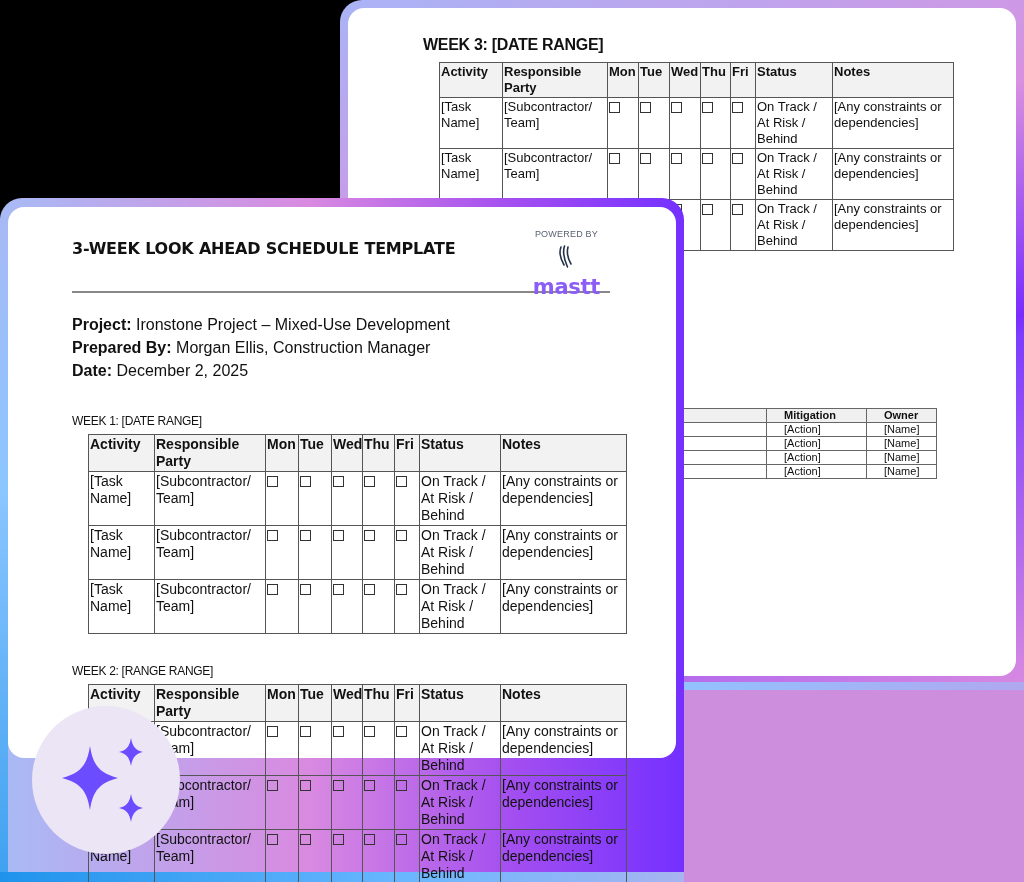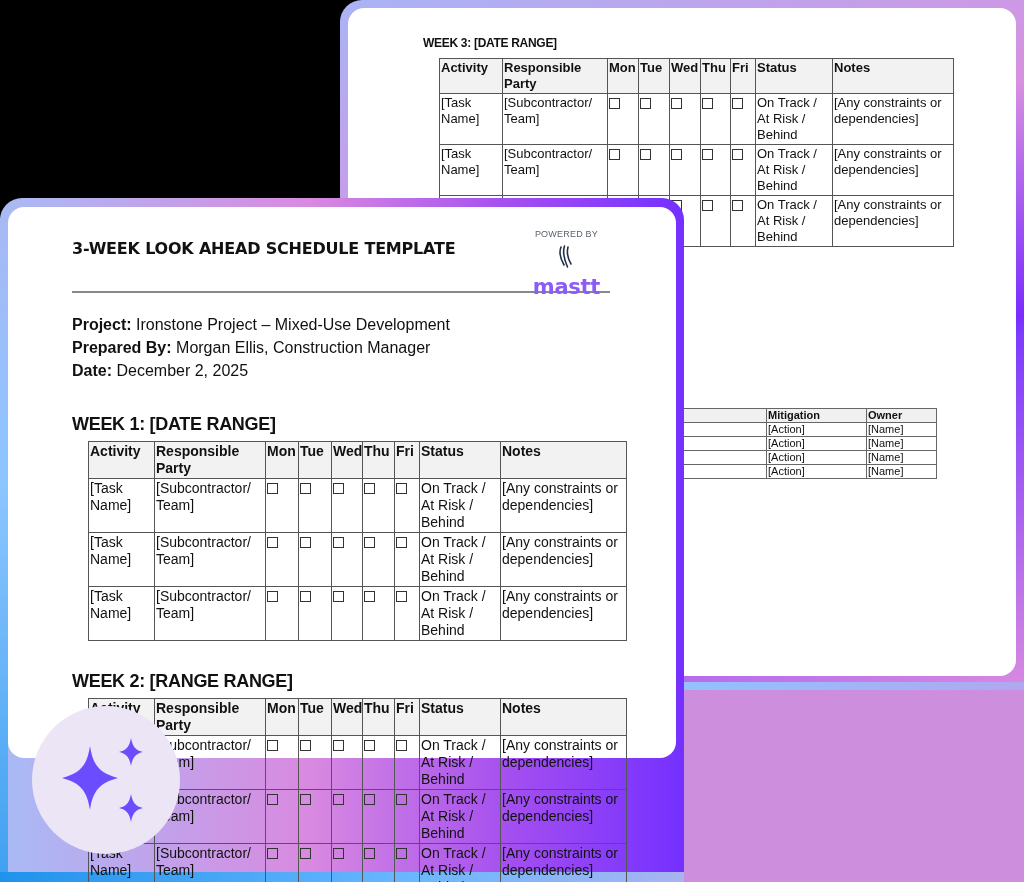--- a/index.html
+++ b/index.html
@@ -48,37 +48,37 @@
   .doc-header { position: relative; height: 64px; border-bottom: 2px solid #888; margin-top: 22px; }
   .doc-title { position: absolute; left: 0; top: 10px; font-family: "DejaVu Sans", sans-serif; font-weight: bold; font-size: 16px; letter-spacing: -0.2px; }
   .powered { position: absolute; right: 10px; top: 0; display: flex; align-items: center; gap: 6px; flex-direction: column; }
   .powered-label { font-size: 9px; color: #5a6270; letter-spacing: 0.2px; }
   .mastt-logo { display: inline-flex; width: 16px; height: 24px; }
   .mastt-name { font-family: "DejaVu Sans", sans-serif; font-weight: bold; font-size: 21px; color: #8b5cf6; letter-spacing: -0.3px; }
 
   .meta { margin-top: 20px; font-size: 16px; line-height: 23px; }
   .meta b { font-weight: bold; }
 
-  .week-title { font-weight: bold; font-size: 18px; margin-bottom: 6px; letter-spacing: -0.3px; }
+  .week-title { font-weight: normal; font-size: 12px; margin-bottom: 6px; letter-spacing: -0.3px; }
   .week1 { margin-top: 32px; }
   .week2 { margin-top: 30px; }
 
   table.sched { border-collapse: collapse; width: 538px; font-size: 14px; line-height: 17px; table-layout: fixed; margin-left: 16px; }
   table.sched th, table.sched td { border: 1px solid #555; vertical-align: top; text-align: left; padding: 1px 1px 1px 1px; }
   table.sched th { background: #f2f2f2; font-weight: bold; height: 36px; }
   table.sched td { height: 51px; }
   .cb { display: inline-block; width: 11px; height: 11px; border: 1px solid #333; margin-top: 3px; }
 
-  .back-title { font-weight: bold; font-size: 12px; margin-bottom: 8px; }
+  .back-title { font-weight: bold; font-size: 16px; margin-bottom: 8px; }
   table.sched.small { width: 514px; font-size: 13px; line-height: 16px; }
   table.sched.small th { height: 32px; }
   table.sched.small td { height: 49px; }
 
   table.risk { position: absolute; left: 330px; top: 400px; width: 258px; border-collapse: collapse; font-size: 11px; line-height: 13px; table-layout: fixed; }
-  table.risk th, table.risk td { border: 1px solid #666; text-align: left; padding: 0 1px; height: 14px; }
+  table.risk th, table.risk td { border: 1px solid #666; text-align: left; padding: 0 17px; height: 14px; }
   table.risk th { background: #f0f0f0; font-weight: bold; }
 
   
   .sparkle-badge {
     position: absolute; left: 32px; top: 706px; width: 148px; height: 148px;
     border-radius: 50%; background: #ebe5f6;
     display: flex; align-items: center; justify-content: center;
   }
 </style>
 </head>

